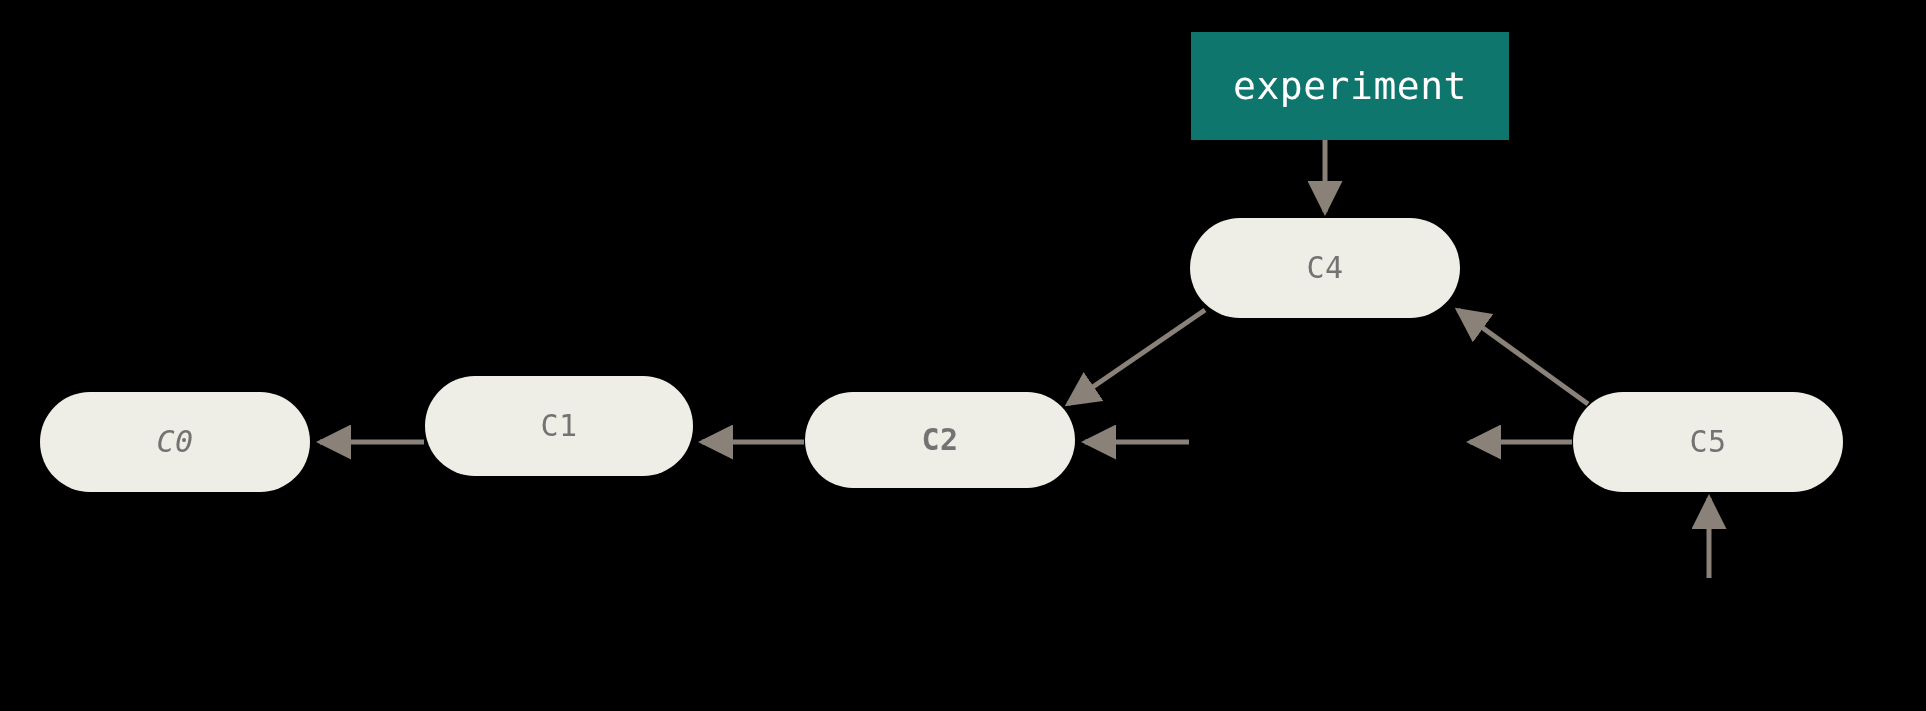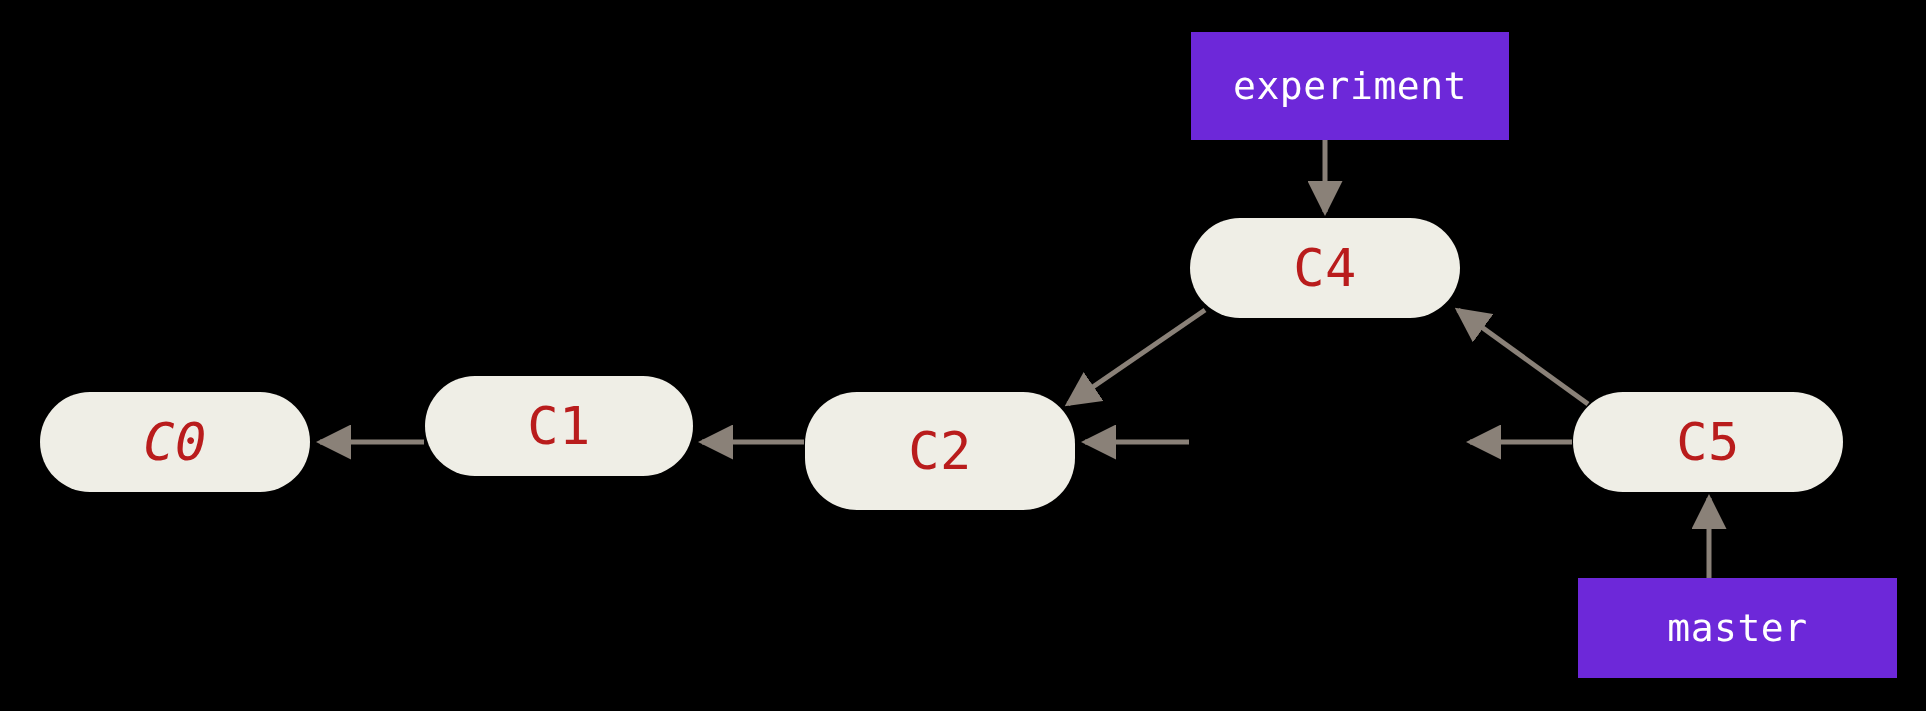--- a/index.html
+++ b/index.html
@@ -27,30 +27,30 @@
   }
   
   .commit {
     position: absolute;
     box-sizing: border-box;
     background: #EFEEE6;
     border-radius: 52px;
     display: flex;
     align-items: center;
     justify-content: center;
-    color: #b91c1c;
-    font-size: 52px;
+    color: #737373;
+    font-size: 30px;
     letter-spacing: 0.5px;
     line-height: 1;
   }
   
   .branch-label {
     position: absolute;
     box-sizing: border-box;
-    background: #6d28d9;
+    background: #0f766e;
     display: flex;
     align-items: center;
     justify-content: center;
     color: #FFFFFF;
     font-size: 38px;
     letter-spacing: 0.5px;
     line-height: 1;
     border-radius: 0;
   }
 </style>
@@ -84,34 +84,31 @@
   </svg>
 
   <div class="commit" style="left:40px;  top:392px; width:270px; height:100px;font-style:italic;">
     <span>C0</span>
   </div>
 
   <div class="commit" style="left:425px; top:376px; width:268px; height:100px;">
     <span>C1</span>
   </div>
 
-  <div class="commit" style="left:805px; top:392px; width:270px; height:118px;">
+  <div class="commit" style="left:805px; top:392px; width:270px; height:96px;font-weight:bold;">
     <span>C2</span>
   </div>
 
 
   <div class="commit" style="left:1190px; top:218px; width:270px; height:100px;">
     <span>C4</span>
   </div>
 
   <div class="commit" style="left:1573px; top:392px; width:270px; height:100px;">
     <span>C5</span>
   </div>
 
   <div class="branch-label" style="left:1191px; top:32px; width:318px; height:108px;">
     <span>experiment</span>
   </div>
 
-  <div class="branch-label" style="left:1578px; top:578px; width:319px; height:100px;">
-    <span>master</span>
-  </div>
 
 </div>
 
 </body></html>

